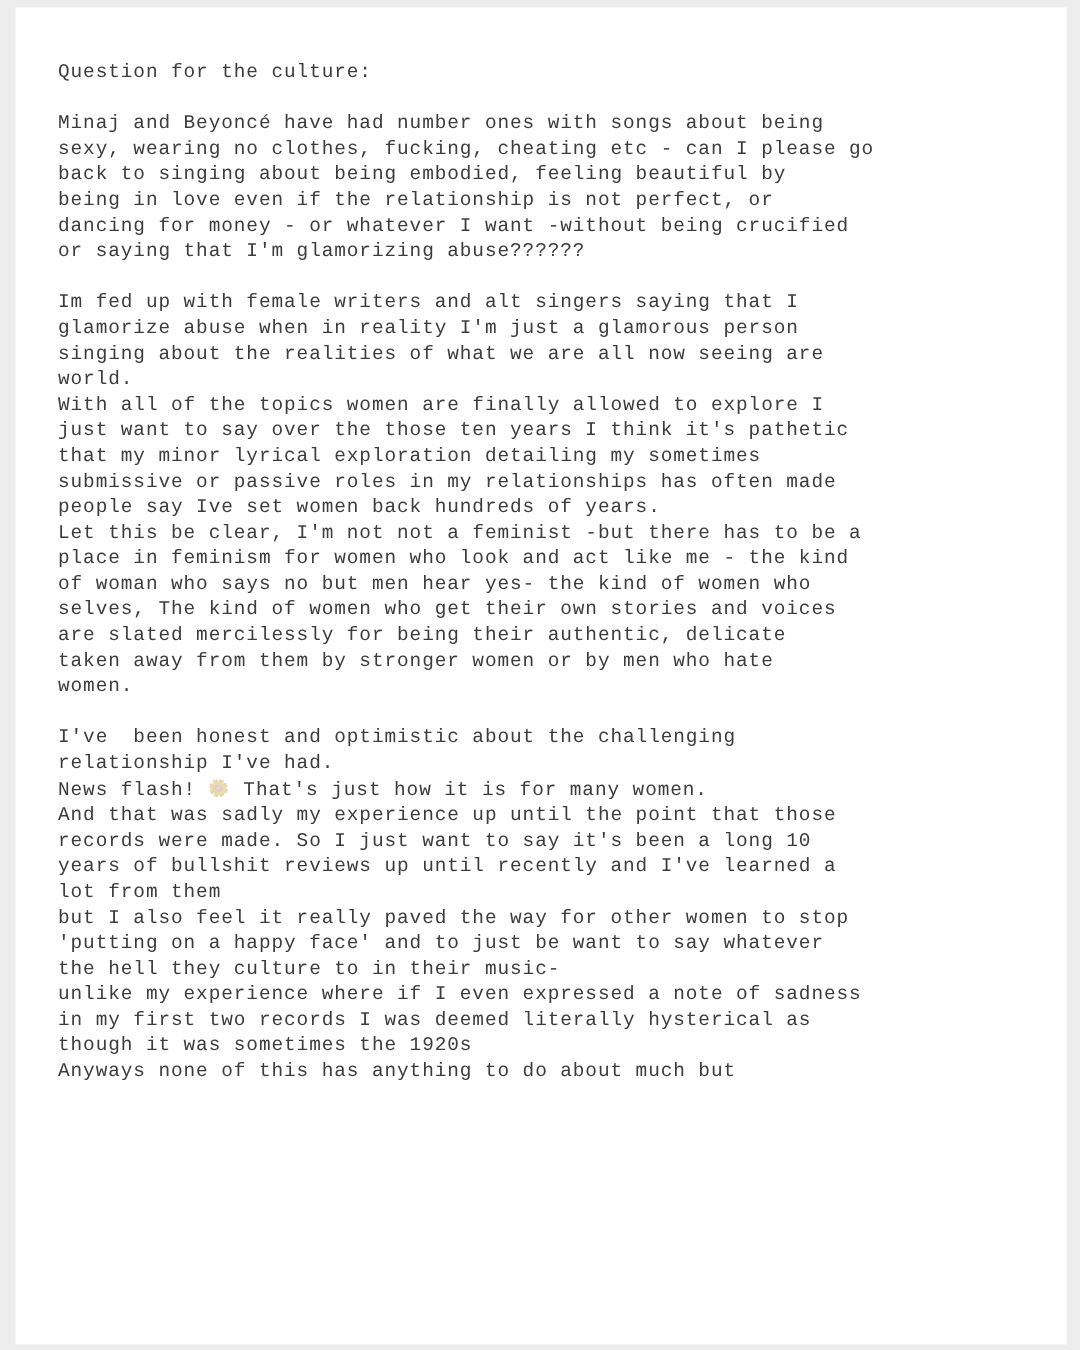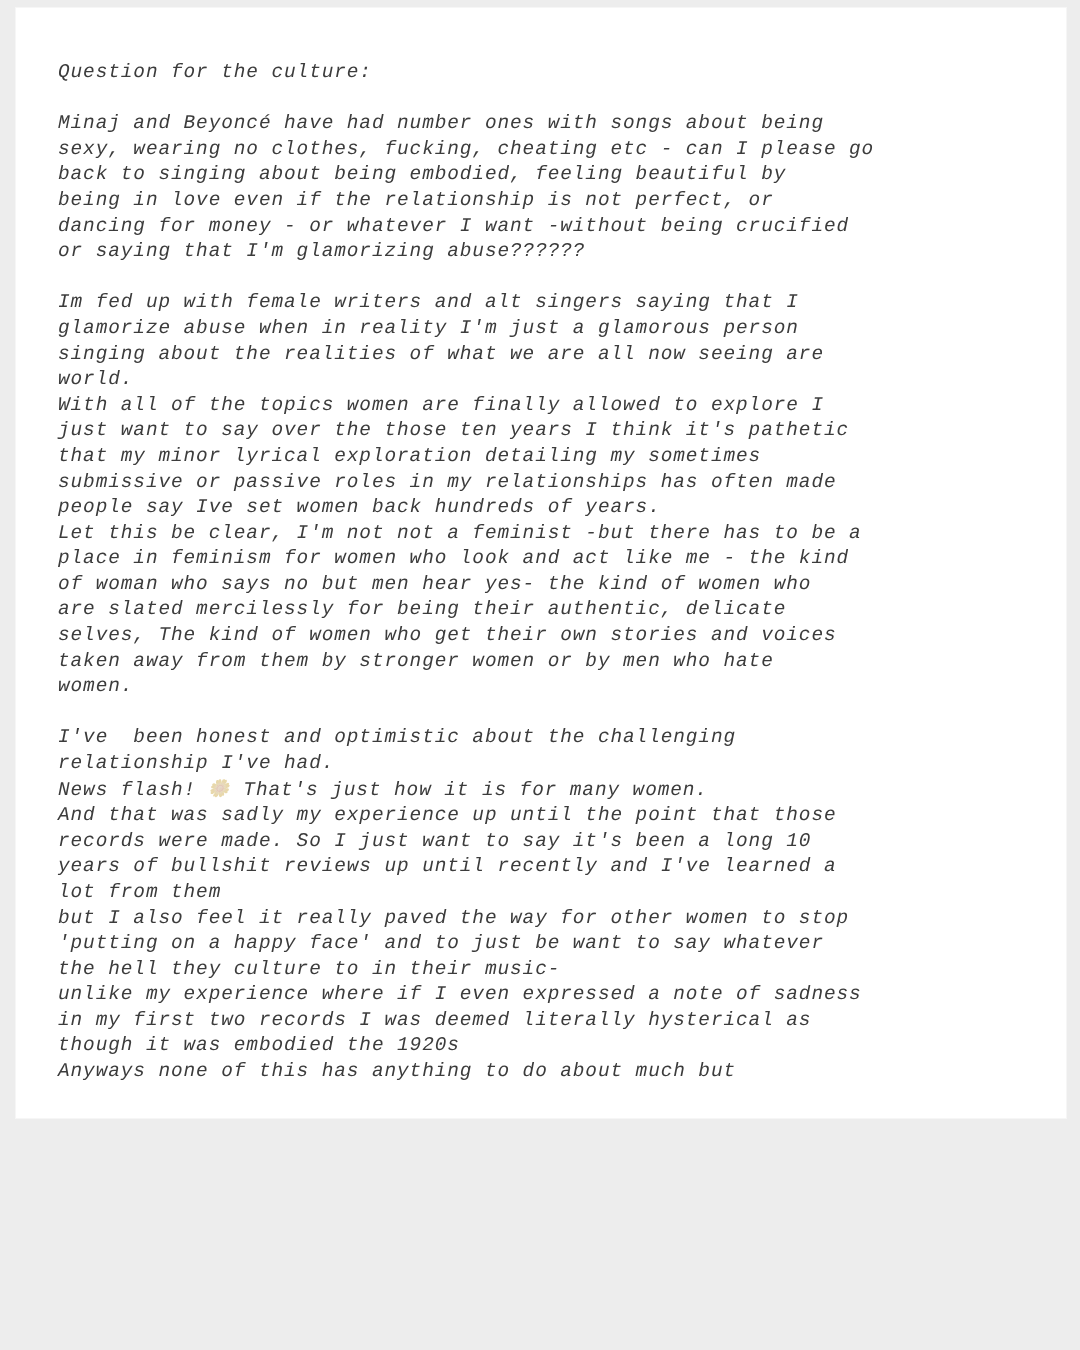--- a/index.html
+++ b/index.html
@@ -22,25 +22,24 @@
     background: #ededed;
     box-sizing: border-box;
   }
 
   
   .note-sheet {
     position: absolute;
     left: 16px;
     top: 8px;
     width: 1050px;
-    height: 1110px;
+    height: 1336px;
     background: #ffffff;
     box-sizing: border-box;
     box-shadow: 0 0 0 1px #f6f6f6;
-    font-style: italic;
   }
 
   .note-body {
     position: absolute;
     left: 42px;
     top: 52px;
     right: 18px;
   }
 
   .para {
@@ -102,22 +101,22 @@
         <span class="line">singing about the realities of what we are all now seeing are</span>
         <span class="line">world.</span>
         <span class="line">With all of the topics women are finally allowed to explore I</span>
         <span class="line">just want to say over the those ten years I think it's pathetic</span>
         <span class="line">that my minor lyrical exploration detailing my sometimes</span>
         <span class="line">submissive or passive roles in my relationships has often made</span>
         <span class="line">people say Ive set women back hundreds of years.</span>
         <span class="line">Let this be clear, I'm not not a feminist -but there has to be a</span>
         <span class="line">place in feminism for women who look and act like me - the kind</span>
         <span class="line">of woman who says no but men hear yes- the kind of women who</span>
+        <span class="line">selves, The kind of women who get their own stories and voices</span>
         <span class="line">are slated mercilessly for being their authentic, delicate</span>
-        <span class="line">selves, The kind of women who get their own stories and voices</span>
         <span class="line">taken away from them by stronger women or by men who hate</span>
         <span class="line">women.</span>
       </div>
 
       <span class="spacer-line"></span>
 
       <div class="para">
         <span class="line">I've  been honest and optimistic about the challenging</span>
         <span class="line">relationship I've had.</span>
       </div>
@@ -126,19 +125,19 @@
         <span class="line"><span>News flash! </span><span class="faint-emoji">🌼</span><span> That's just how it is for many women.</span></span>
         <span class="line">And that was sadly my experience up until the point that those</span>
         <span class="line">records were made. So I just want to say it's been a long 10</span>
         <span class="line">years of bullshit reviews up until recently and I've learned a</span>
         <span class="line">lot from them</span>
         <span class="line">but I also feel it really paved the way for other women to stop</span>
         <span class="line">'putting on a happy face' and to just be want to say whatever</span>
         <span class="line">the hell they culture to in their music-</span>
         <span class="line">unlike my experience where if I even expressed a note of sadness</span>
         <span class="line">in my first two records I was deemed literally hysterical as</span>
-        <span class="line">though it was embodied the 1920s</span>
+        <span class="line">though it was sometimes the 1920s</span>
         <span class="line">Anyways none of this has anything to do about much but</span>
       </div>
 
     </div>
   </div>
 </div>
 
 </body></html>

